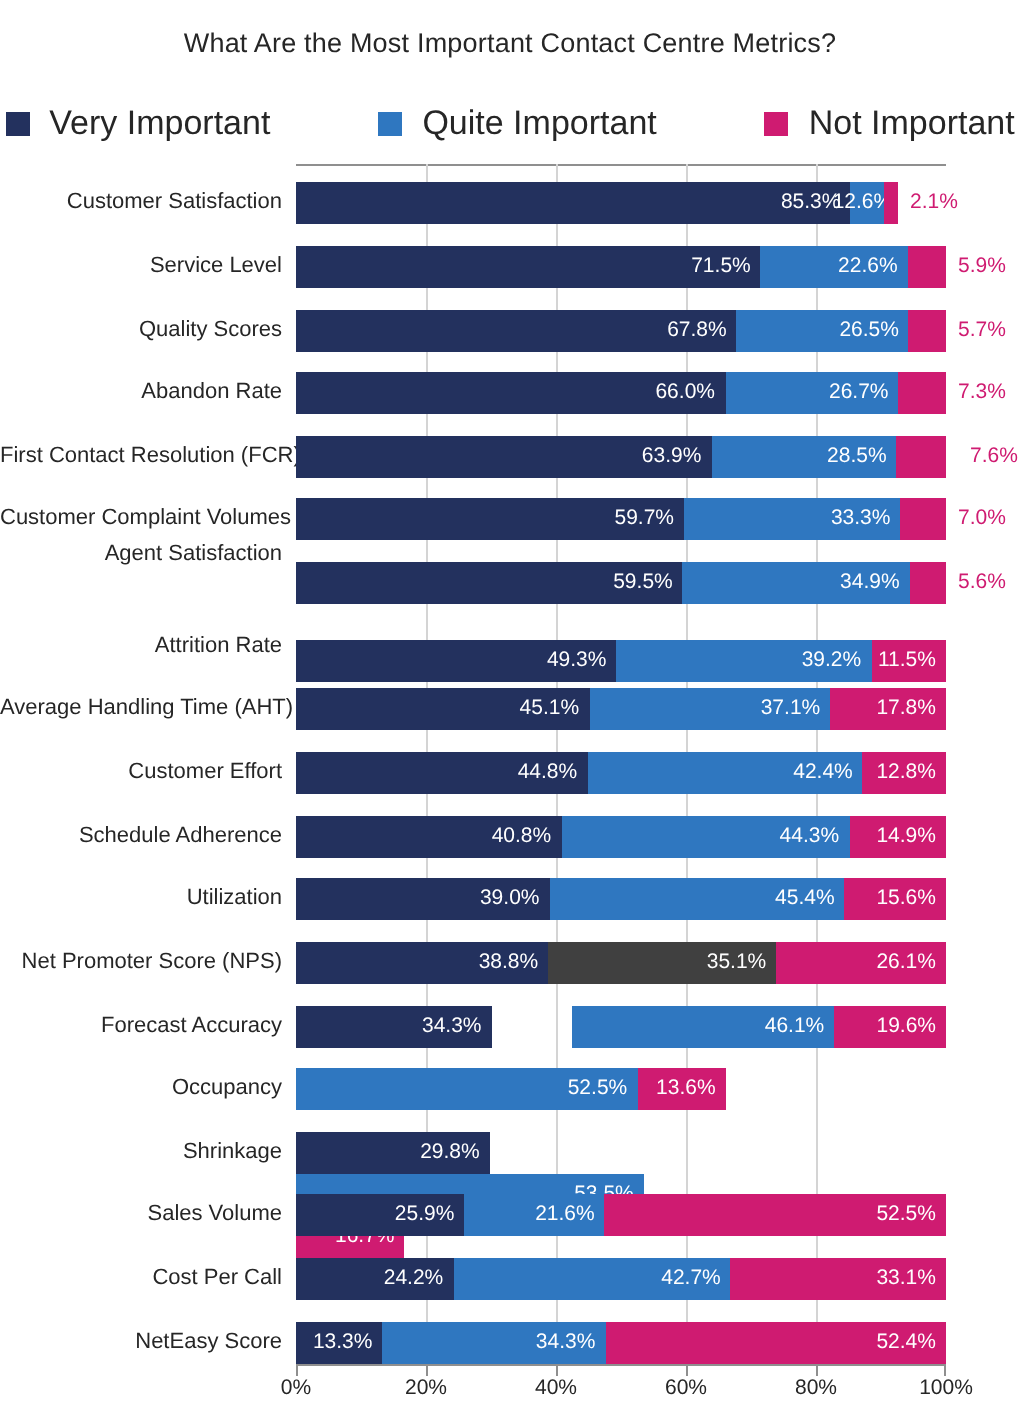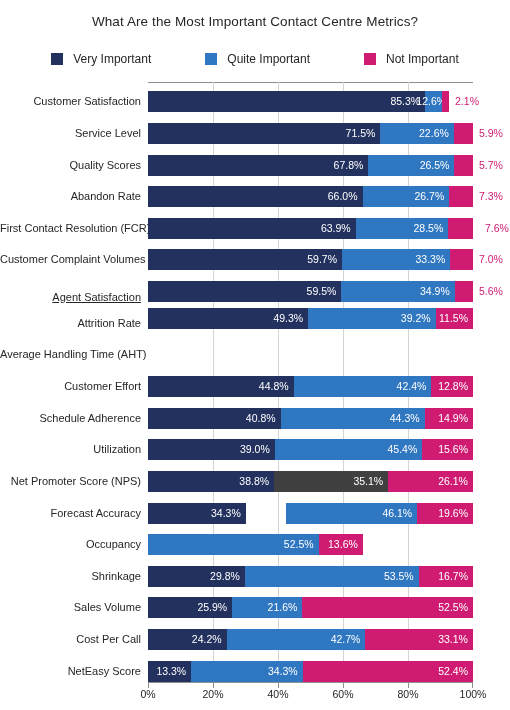--- a/index.html
+++ b/index.html
@@ -52,21 +52,21 @@
     margin: 0 27px;
   }
   .legend-swatch {
     width: 12px;
     height: 12px;
     display: inline-block;
     margin-right: 10px;
     flex: none;
   }
   .legend-label {
-    font-size: 12px;
+    font-size: 17px;
     color: #262626;
     white-space: nowrap;
   }
 
   
   .plot {
     position: absolute;
     left: 148px;
     top: 82px;
     width: 325px;
@@ -200,21 +200,21 @@
       </div>
     </div>
 
   <div class="cat-labels" id="cat-labels">
       <div class="cat-label" style="top: 9.31579px;">Customer Satisfaction</div>
       <div class="cat-label" style="top: 40.9474px;">Service Level</div>
       <div class="cat-label" style="top: 72.5789px;">Quality Scores</div>
       <div class="cat-label" style="top: 104.211px;">Abandon Rate</div>
       <div class="cat-label" style="top: 135.842px;">First Contact Resolution (FCR)</div>
       <div class="cat-label" style="top: 167.474px;">Customer Complaint Volumes</div>
-      <div class="cat-label" style="top: 205px; text-decoration: underline;">Agent Satisfaction</div>
+      <div class="cat-label" style="top: 185px;">Agent Satisfaction</div>
       <div class="cat-label" style="top: 230.737px;">Attrition Rate</div>
       <div class="cat-label" style="top: 262.368px;">Average Handling Time (AHT)</div>
       <div class="cat-label" style="top: 294px;">Customer Effort</div>
       <div class="cat-label" style="top: 325.632px;">Schedule Adherence</div>
       <div class="cat-label" style="top: 357.263px;">Utilization</div>
       <div class="cat-label" style="top: 388.895px;">Net Promoter Score (NPS)</div>
       <div class="cat-label" style="top: 420.526px;">Forecast Accuracy</div>
       <div class="cat-label" style="top: 452.158px;">Occupancy</div>
       <div class="cat-label" style="top: 483.789px; padding-left: 40px;">Shrinkage</div>
       <div class="cat-label" style="top: 515.421px;">Sales Volume</div>
@@ -301,29 +301,40 @@
           <div class="seg" style="width: 193.375px; background: rgb(35, 49, 94);">
             <span class="seg-label">59.5%</span>
           </div>
           <div class="seg" style="width: 113.425px; background: rgb(47, 119, 192);">
             <span class="seg-label">34.9%</span>
           </div>
           <div class="seg" style="width: 18.2px; background: rgb(207, 27, 113);">
             <span class="seg-label outside" style="color: rgb(207, 27, 113);">5.6%</span>
           </div>
         </div>
-        <div class="row" style="top: 226px;">
+        <div class="row" style="top: 238px;">
           <div class="seg" style="width: 160.225px; background: rgb(35, 49, 94);">
             <span class="seg-label">49.3%</span>
           </div>
           <div class="seg" style="width: 127.4px; background: rgb(47, 119, 192);">
             <span class="seg-label">39.2%</span>
           </div>
           <div class="seg" style="width: 37.375px; background: rgb(207, 27, 113);">
             <span class="seg-label">11.5%</span>
+          </div>
+        </div>
+        <div class="row" style="top: 262.368px;">
+          <div class="seg" style="width: 146.575px; background: rgb(35, 49, 94);">
+            <span class="seg-label">45.1%</span>
+          </div>
+          <div class="seg" style="width: 120.575px; background: rgb(47, 119, 192);">
+            <span class="seg-label">37.1%</span>
+          </div>
+          <div class="seg" style="width: 57.85px; background: rgb(207, 27, 113);">
+            <span class="seg-label">17.8%</span>
           </div>
         </div>
         <div class="row" style="top: 294px;">
           <div class="seg" style="width: 145.6px; background: rgb(35, 49, 94);">
             <span class="seg-label">44.8%</span>
           </div>
           <div class="seg" style="width: 137.8px; background: rgb(47, 119, 192);">
             <span class="seg-label">42.4%</span>
           </div>
           <div class="seg" style="width: 41.6px; background: rgb(207, 27, 113);">
@@ -375,21 +386,21 @@
           </div>
         </div>
         <div class="row" style="top: 452.158px;">
           <div class="seg" style="width: 170.625px; background: rgb(47, 119, 192);">
             <span class="seg-label">52.5%</span>
           </div>
           <div class="seg" style="width: 44.2px; background: rgb(207, 27, 113);">
             <span class="seg-label">13.6%</span>
           </div>
         </div>
-        <div class="row" style="top: 483.789px;">
+        <div class="row" style="top: 483.789px; flex-direction: column;">
           <div class="seg" style="width: 96.85px; background: rgb(35, 49, 94);">
             <span class="seg-label">29.8%</span>
           </div>
           <div class="seg" style="width: 173.875px; background: rgb(47, 119, 192);">
             <span class="seg-label">53.5%</span>
           </div>
           <div class="seg" style="width: 54.275px; background: rgb(207, 27, 113);">
             <span class="seg-label">16.7%</span>
           </div>
         </div>

